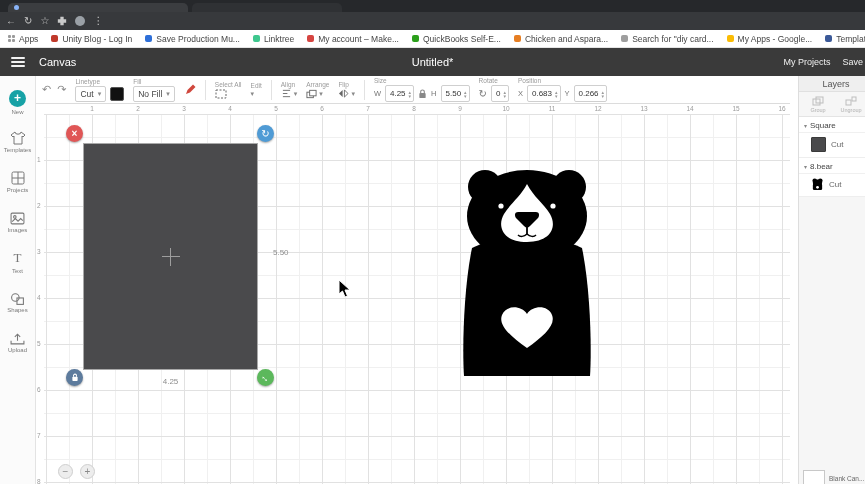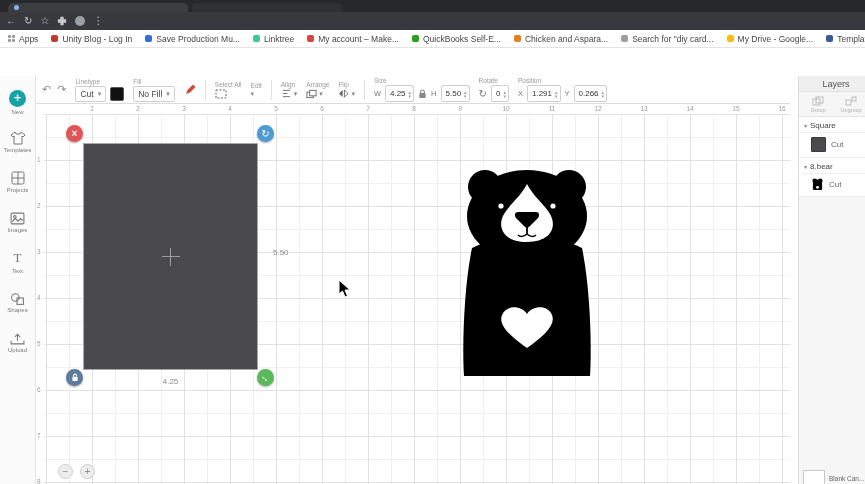--- a/index.html
+++ b/index.html
@@ -186,29 +186,42 @@
         <div class="bm">
           <span class="favicon" style="background: rgb(230, 126, 34);"></span>
           <span class="bm-label">Chicken and Aspara...</span>
         </div>
         <div class="bm">
           <span class="favicon" style="background: rgb(158, 158, 158);"></span>
           <span class="bm-label">Search for "diy card...</span>
         </div>
         <div class="bm">
           <span class="favicon" style="background: rgb(251, 188, 4);"></span>
-          <span class="bm-label">My Drive - Google...</span>
+          <span class="bm-label">My Apps - Google...</span>
         </div>
         <div class="bm">
           <span class="favicon" style="background: rgb(59, 89, 152);"></span>
           <span class="bm-label">Templates</span>
         </div>
       </div>
   </div>
 
+  <div class="appheader">
+    <div class="hamburger">
+        <i></i>
+        <i></i>
+        <i></i>
+      </div>
+    <span class="hdr-canvas">Canvas</span>
+    <span class="hdr-title">Untitled*</span>
+    <div class="hdr-right">
+      <span class="hdr-link">My Projects</span>
+      <span class="hdr-link">Save</span>
+    </div>
+  </div>
 
   <div class="sidebar">
     <div class="side-item">
       <span class="new-circle">+</span>
       <span class="lbl">New</span>
     </div>
     <div class="side-item">
       <svg width="16" height="14" viewBox="0 0 16 14">
         <path d="M5 1L1 4l2 2 1-1v8h8V5l1 1 2-2-4-3a3 2.2 0 0 1-6 0z" fill="none" stroke="#777" stroke-width="1"></path>
       </svg>
@@ -372,21 +385,21 @@
             </span>
         </div>
       </div>
     </div>
 
     <div class="tgroup">
       <div class="grp-label">Position</div>
       <div class="ctl-row">
         <span class="axis">X</span>
         <div class="numbox">
-          <span>1.291</span>
+          <span>0.683</span>
           <span class="steppers">
               <i>▴</i>
               <i>▾</i>
             </span>
         </div>
         <span class="axis">Y</span>
         <div class="numbox">
           <span>0.266</span>
           <span class="steppers">
               <i>▴</i>

